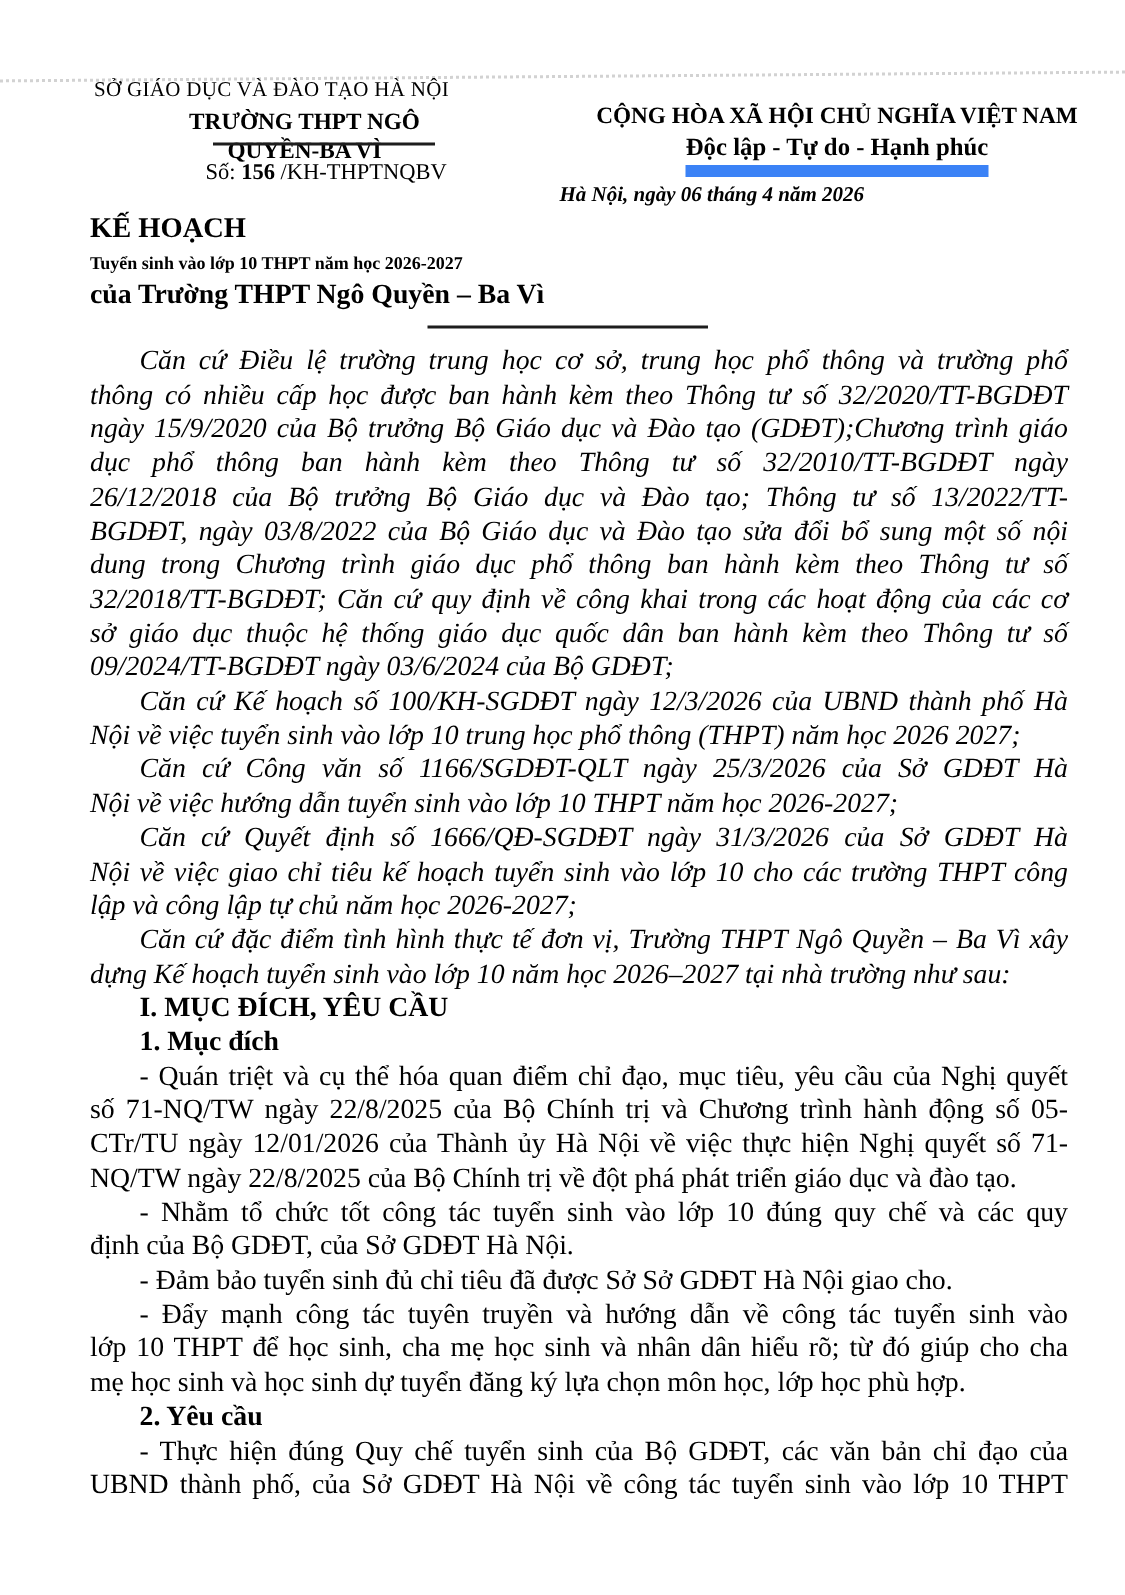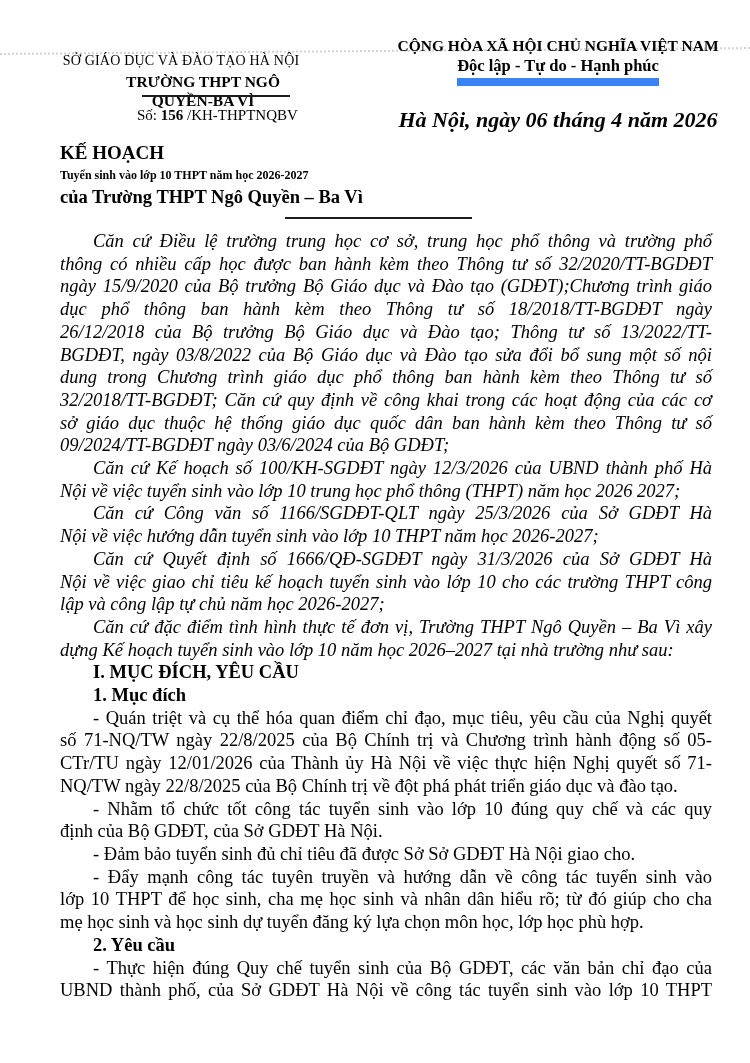--- a/index.html
+++ b/index.html
@@ -38,37 +38,36 @@
   }
   .doc-number {
     position: absolute;
     left: 137px; top: 107px;
     font-size: 15px;
     white-space: nowrap;
   }
   .doc-number b { font-weight: bold; }
   .hdr-right {
     position: absolute;
-    left: 373px; top: 36px; width: 370px;
+    left: 373px; top: 68px; width: 370px;
     text-align: center;
     line-height: 1.25;
   }
   .hdr-right .nat1 { font-size: 15.5px; font-weight: bold; }
   .hdr-right .nat2 {
     display: inline-block;
     font-size: 16.5px; font-weight: bold;
     margin-top: 1px;
     padding-bottom: 1px;
     border-bottom: 8px solid #3b82f6;
   }
   .date-line {
     position: absolute;
-    left: 373px; top: 107px; width: 370px;
-    text-align: center;
-    font-size: 22px;
+    left: 373px; top: 123px; width: 370px;
+    font-size: 14px;
     font-style: italic;
     font-weight: 600;
     white-space: nowrap;
   }
   
   .title-block {
     position: absolute;
     left: 60px; top: 142px; width: 652px;
     text-align: left;
     font-weight: bold;
@@ -125,21 +124,21 @@
     <div class="t2">Tuyển sinh vào lớp 10 THPT năm học 2026-2027</div>
     <div class="t3">của Trường THPT Ngô Quyền – Ba Vì</div>
   </div>
   <div class="title-rule"></div>
 
   <div class="body-text">
       <div class="block para italic">
         <div class="line first">Căn cứ Điều lệ trường trung học cơ sở, trung học phổ thông và trường phổ</div>
         <div class="line">thông có nhiều cấp học được ban hành kèm theo Thông tư số 32/2020/TT-BGDĐT</div>
         <div class="line">ngày 15/9/2020 của Bộ trưởng Bộ Giáo dục và Đào tạo (GDĐT);Chương trình giáo</div>
-        <div class="line">dục phổ thông ban hành kèm theo Thông tư số 18/2018/TT-BGDĐT ngày</div>
+        <div class="line">dục phổ thông ban hành kèm theo Thông tư số 32/2010/TT-BGDĐT ngày</div>
         <div class="line">26/12/2018 của Bộ trưởng Bộ Giáo dục và Đào tạo; Thông tư số 13/2022/TT-</div>
         <div class="line">BGDĐT, ngày 03/8/2022 của Bộ Giáo dục và Đào tạo sửa đổi bổ sung một số nội</div>
         <div class="line">dung trong Chương trình giáo dục phổ thông ban hành kèm theo Thông tư số</div>
         <div class="line">32/2018/TT-BGDĐT; Căn cứ quy định về công khai trong các hoạt động của các cơ</div>
         <div class="line">sở giáo dục thuộc hệ thống giáo dục quốc dân ban hành kèm theo Thông tư số</div>
         <div class="line plain">09/2024/TT-BGDĐT ngày 03/6/2024 của Bộ GDĐT;</div>
       </div>
       <div class="block para italic">
         <div class="line first">Căn cứ Kế hoạch số 100/KH-SGDĐT ngày 12/3/2026 của UBND thành phố Hà</div>
         <div class="line plain">Nội về việc tuyển sinh vào lớp 10 trung học phổ thông (THPT) năm học 2026 2027;</div>

